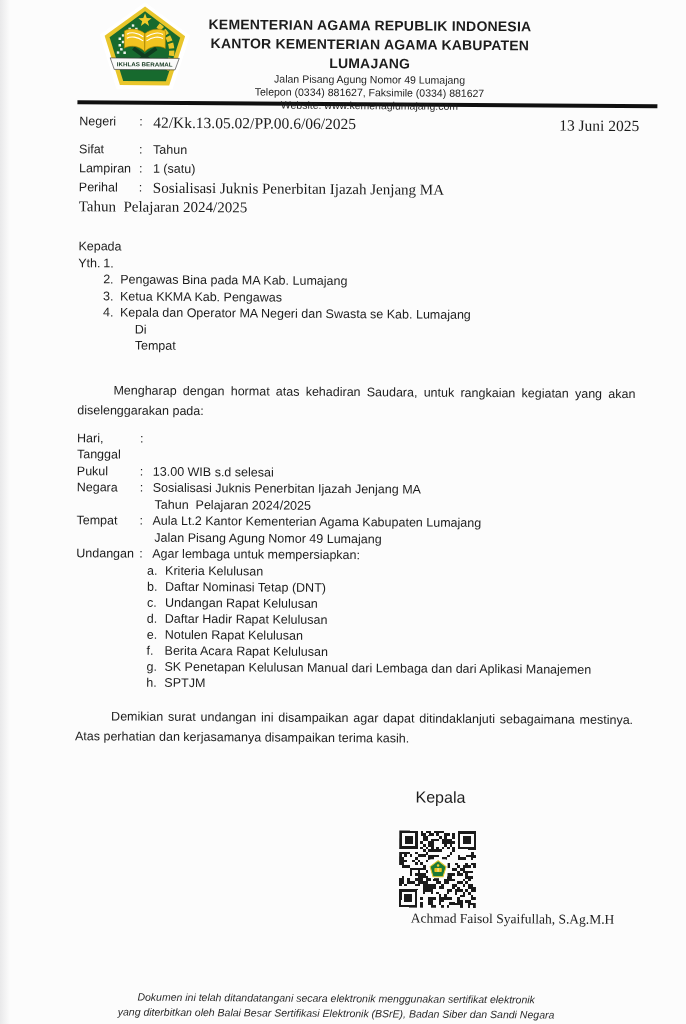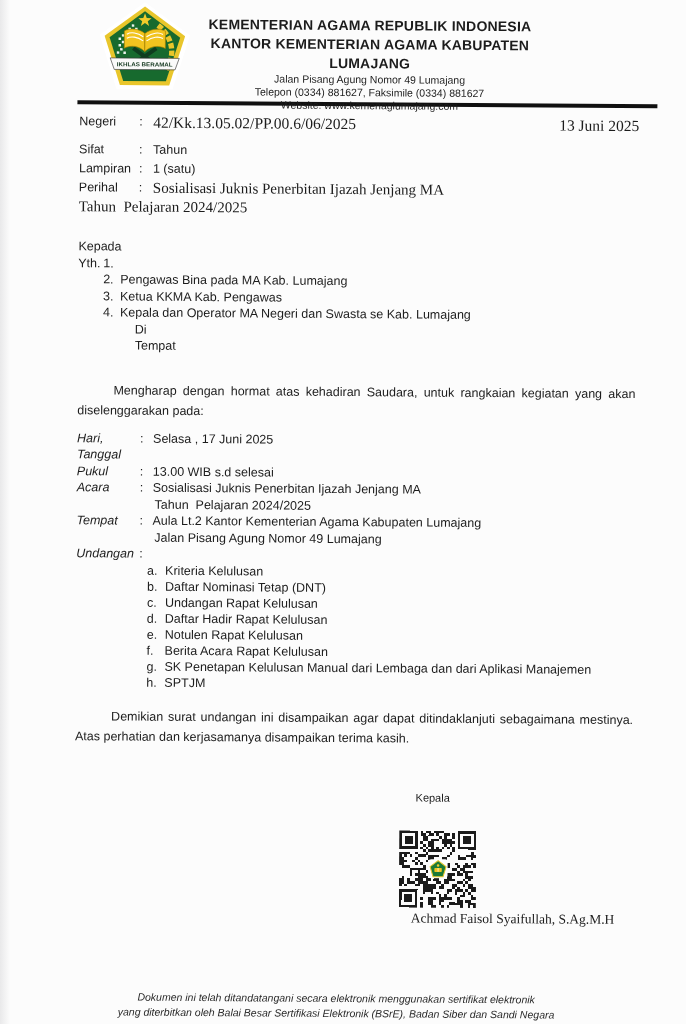--- a/index.html
+++ b/index.html
@@ -39,31 +39,31 @@
   .r-yth{width:25px;flex:none;}
   .r-num{width:17px;flex:none;}
   .r-ind{padding-left:25px;}
   .r-di{padding-left:57px;}
 
   
   .para{margin:26px 48px 0 80px;font-size:12.5px;line-height:20.5px;
     text-align:justify;text-indent:36px;}
   .details{margin:9px 40px 0 80px;font-size:12.5px;line-height:16.5px;}
   .d-row{display:flex;}
-  .d-label{width:63px;flex:none;font-style:italic;}
+  .d-label{width:63px;flex:none;}
   .d-colon{width:13px;flex:none;}
   .d-cont{padding-left:78px;}
   .checklist{margin:0 40px 0 151px;font-size:12.5px;line-height:16px;}
   .c-row{display:flex;}
   .c-letter{width:18px;flex:none;}
   .closing{margin-top:16px;}
 
   
   .signature{position:relative;margin-top:40px;height:150px;}
-  .sig-title{position:absolute;left:421px;top:0;font-size:11px;line-height:16px;}
+  .sig-title{position:absolute;left:421px;top:0;font-size:16px;line-height:16px;}
   .qr-wrap{position:absolute;left:405px;top:41px;width:77px;height:77px;}
   .qr-pattern{position:absolute;inset:0;}
   .qr-logo{position:absolute;left:50%;top:50%;width:20px;height:20px;margin:-10px 0 0 -10px;}
   .sig-name{position:absolute;left:417px;top:121px;
     font-family:"Liberation Serif", serif;font-size:13.5px;}
 
   
   .footer{position:absolute;left:0;right:0;top:991px;text-align:center;
     font-size:10.5px;line-height:14.5px;font-style:italic;color:#2a2a2a;}
 </style>
@@ -167,42 +167,42 @@
     <div class="r-di">Di</div>
     <div class="r-di">Tempat</div>
   </div>
 
   <div class="para">Mengharap dengan hormat atas kehadiran Saudara, untuk rangkaian kegiatan yang akan diselenggarakan pada:</div>
 
   <div class="details">
     <div class="d-row">
       <span class="d-label">Hari, Tanggal</span>
       <span class="d-colon">:</span>
-      <span class="d-val prewrap">Selasa , 17 Juni 2025</span>
     </div>
     <div class="d-row">
       <span class="d-label">Pukul</span>
       <span class="d-colon">:</span>
       <span class="d-val prewrap">13.00 WIB s.d selesai</span>
     </div>
     <div class="d-row">
-      <span class="d-label">Acara</span>
+      <span class="d-label">Negara</span>
       <span class="d-colon">:</span>
       <span class="d-val prewrap">Sosialisasi Juknis Penerbitan Ijazah Jenjang MA</span>
     </div>
     <div class="d-cont prewrap">Tahun  Pelajaran 2024/2025</div>
     <div class="d-row">
       <span class="d-label">Tempat</span>
       <span class="d-colon">:</span>
       <span class="d-val prewrap">Aula Lt.2 Kantor Kementerian Agama Kabupaten Lumajang</span>
     </div>
     <div class="d-cont prewrap">Jalan Pisang Agung Nomor 49 Lumajang</div>
     <div class="d-row">
       <span class="d-label">Undangan</span>
       <span class="d-colon">:</span>
+      <span class="d-val">Agar lembaga untuk mempersiapkan:</span>
     </div>
   </div>
 
   <div class="checklist">
     <div class="c-row">
       <span class="c-letter">a.</span>
       <span>Kriteria Kelulusan</span>
     </div>
     <div class="c-row">
       <span class="c-letter">b.</span>

